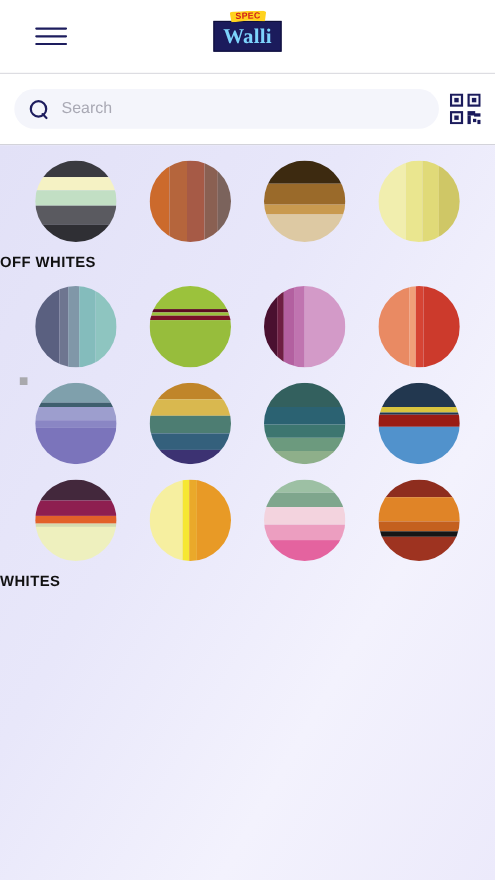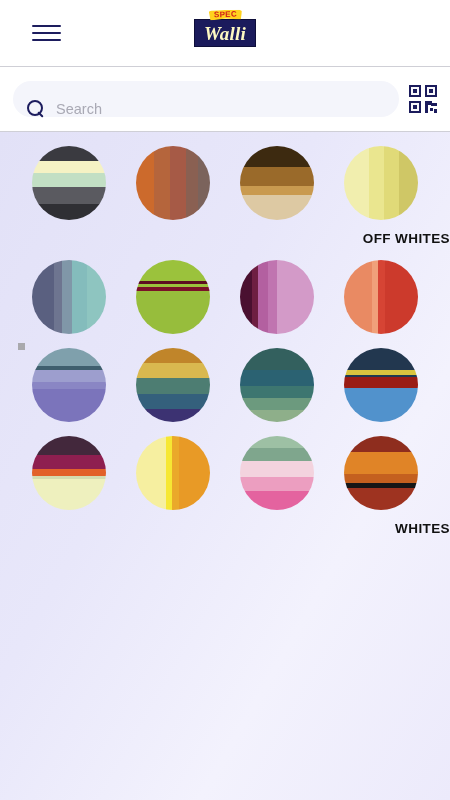--- a/index.html
+++ b/index.html
@@ -47,42 +47,42 @@
     z-index:2;
     clip-path:polygon(0% 12%, 8% 0%, 92% 0%, 100% 14%, 96% 100%, 50% 86%, 4% 100%);
   }
   .logo-box {
     background:#1b1b5c;
     border:1px solid #0e0e3a;
     width:62px; height:28px;
     display:flex; align-items:center; justify-content:center;
   }
   .logo-box span {
-    color:#fef9c3;
+    color:#7dd3fc;
     font-family:"Liberation Serif", serif;
-    font-style:italic; font-weight:bold;
+    font-weight:bold;
     font-size:19px; line-height:19px;
     letter-spacing:.2px;
   }
 
   
   .searchbar {
     height:66px; flex:0 0 66px;
     background:#ffffff;
     border-top:1px solid #cfcfd6;
     border-bottom:1px solid #cfcfd6;
     display:flex; align-items:center;
     padding:0 13px;
     gap:10px;
   }
   .search-field {
     flex:1; height:36px;
     background:#f4f5fb;
     border-radius:18px;
-    display:flex; align-items:flex-end;
+    display:flex; align-items:center;
     padding:0 14px; gap:12px;
   }
   .mag { width:17px; height:17px; position:relative; flex:0 0 17px; }
   .mag::before {
     content:""; position:absolute; left:0; top:0;
     width:12px; height:12px; border:2px solid #1d1d5e; border-radius:50%;
   }
   .mag::after {
     content:""; position:absolute; left:11px; top:11px;
     width:7px; height:2px; background:#1d1d5e;
@@ -123,21 +123,21 @@
     border-radius:50%;
     overflow:hidden;
     cursor:pointer;
     display:flex;
     flex-shrink:0;
   }
   .swatch.h { flex-direction:column; }
   .swatch.v { flex-direction:row; }
   .swatch i { display:block; width:100%; height:100%; flex-grow:0; }
   .group-label {
-    text-align:right;
+    text-align:left;
     color:#111111;
     font-size:13.5px; font-weight:bold;
     letter-spacing:.4px;
     margin-top:11px;
   }
 </style>
 </head>
 <body>
 
 <div id="app">

